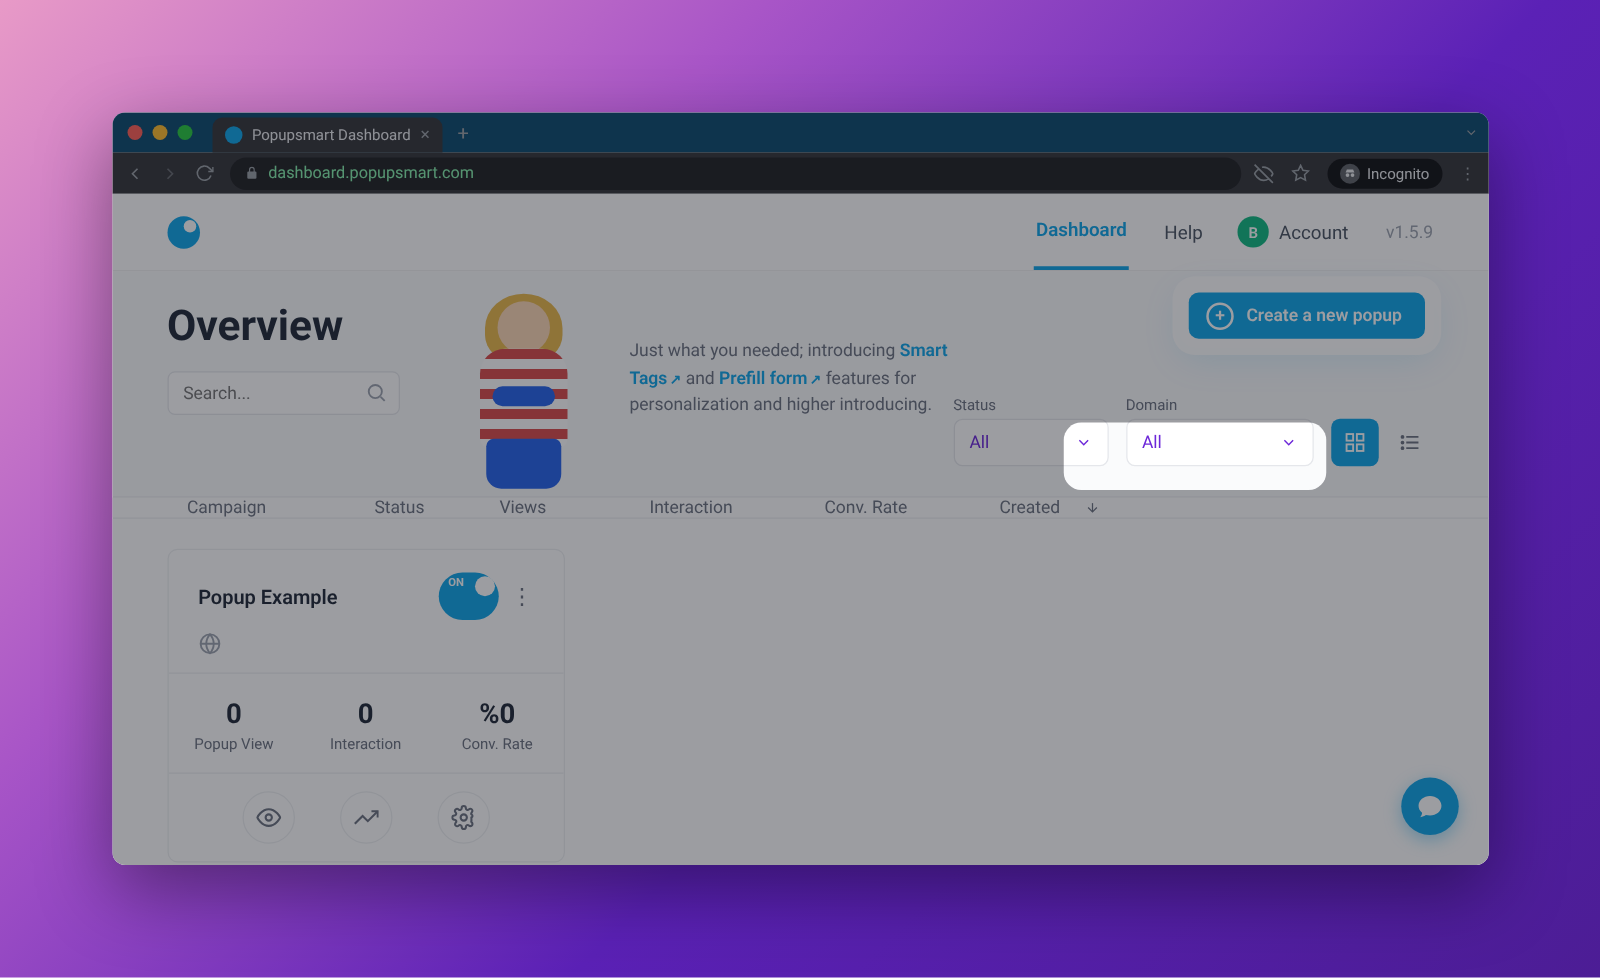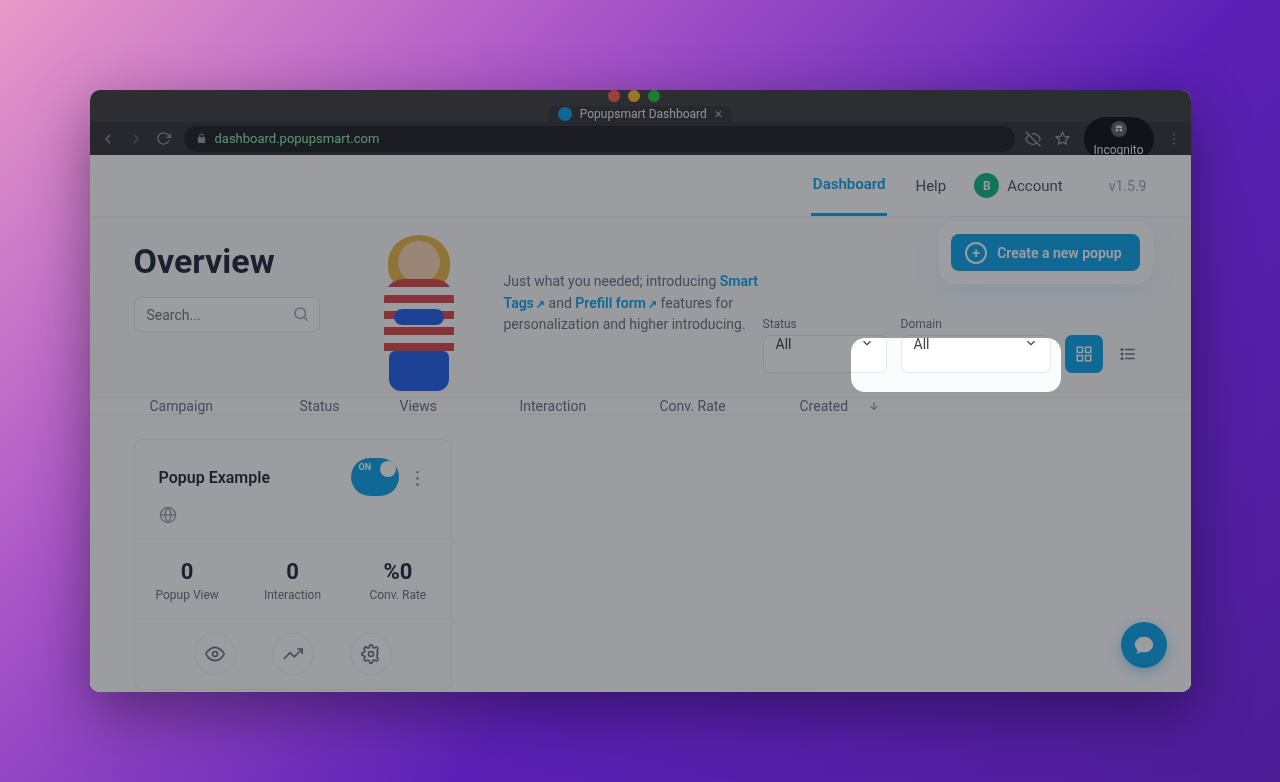--- a/index.html
+++ b/index.html
@@ -1,46 +1,46 @@
 <!DOCTYPE html>
 <html><head>
 <meta charset="utf-8">
 <style>
   * { margin: 0; padding: 0; box-sizing: border-box; font-family: -apple-system, BlinkMacSystemFont, "Segoe UI", Roboto, sans-serif; }
   body { width: 1280px; height: 782px; overflow: hidden; background: linear-gradient(135deg, #e89ac7 0%, #a855c7 30%, #5b21b6 60%, #4c1d95 100%); display:flex; align-items:center; justify-content:center; }
   .browser-window { width: 1101px; height: 602px; background: #fff; border-radius: 10px; overflow: hidden; display:flex; flex-direction:column; box-shadow: 0 20px 60px rgba(0,0,0,0.4); position:relative; }
   
-  .chrome-tabs { background: #404040; height: 32px; display:flex; align-items:center; padding: 0 8px; flex-direction: column; }
+  .chrome-tabs { background: #0c4a6e; height: 32px; display:flex; align-items:center; padding: 0 8px; }
   .traffic-lights { display:flex; gap:8px; margin-right: 16px; margin-left:4px;}
   .traffic-lights span { width:12px; height:12px; border-radius:50%; display:block; }
   .tl-red { background:#ff5f57; } .tl-yellow { background:#febc2e; } .tl-green { background:#28c840; }
   .tab { background:#35363a; height:28px; border-radius:8px 8px 0 0; display:flex; align-items:center; padding:0 10px; gap:8px; color:#e8eaed; font-size:12px; min-width:180px; margin-top:4px;}
   .tab-favicon { width:14px; height:14px; background:#0ea5e9; border-radius:50%; }
   .tab-close { color:#9aa0a6; font-size:14px; margin-left:auto; cursor:pointer; }
   .new-tab { color:#9aa0a6; margin-left:12px; font-size:16px; cursor:pointer;}
   .tabs-right { margin-left:auto; color:#9aa0a6; }
   
   .addr-bar { background:#35363a; height:33px; display:flex; align-items:center; padding:0 10px; gap:10px; }
   .nav-btn { color:#9aa0a6; width:18px; text-align:center; cursor:pointer;}
   .url-pill { background:#202124; border-radius:30px; flex:1; height:26px; display:flex; align-items:center; padding:0 12px; gap:8px; color:#86efac; font-size:13px; }
   .lock { color:#9aa0a6; font-size:11px;}
   .addr-right { display:flex; align-items:center; gap:14px; color:#9aa0a6; font-size:13px;}
-  .incog-badge { display:flex; align-items:center; gap:6px; background:#111214; padding:4px 10px; border-radius:30px; color:#e8eaed; font-size:12px;flex-direction:column;}
+  .incog-badge { display:flex; align-items:center; gap:6px; background:#111214; padding:4px 10px; border-radius:30px; color:#e8eaed; font-size:12px;}
   .incog-icon { width:16px; height:16px; border-radius:50%; background:#5f6368; display:flex; align-items:center; justify-content:center; font-size:10px;}
   
   .app { flex:1; background:#fff; overflow:hidden; display:flex; flex-direction:column; position:relative;}
-  .app-header { height:62px; border-bottom:1px solid #f1f1f1; display:flex; align-items:center; padding:0 44px 0 44px;flex-direction:column; }
+  .app-header { height:62px; border-bottom:1px solid #f1f1f1; display:flex; align-items:center; padding:0 44px 0 44px; }
   .logo-circle { width:26px; height:26px; background:#0ea5e9; border-radius:50%; position:relative;}
   .logo-circle::after{content:'';position:absolute;width:10px;height:10px;background:#fff;border-radius:50%;right:3px;top:3px;}
   .nav-links { margin-left:auto; display:flex; align-items:center; gap:26px; font-size:15px; color:#4b5563;}
   .nav-item { cursor:pointer; padding:20px 2px;}
   .nav-item.active { color:#0ea5e9; font-weight:600; border-bottom:3px solid #0ea5e9; }
   .acct { display:flex; align-items:center; gap:8px; cursor:pointer;}
   .avatar { width:25px; height:25px; background:#10b981; border-radius:50%; color:#fff; display:flex; align-items:center; justify-content:center; font-size:12px; font-weight:600;}
-  .version { color:#9ca3af; font-size:14px; margin-left:20px;}
+  .version { color:#9ca3af; font-size:14px; margin-left:4px;}
   
   .hero { padding:0 44px; height:181px; position:relative; background:#fafbfc; border-bottom:1px solid #eef0f2;}
   .hero-inner { display:flex; align-items:flex-start; gap:30px; padding-top:24px;}
   .hero-left { width:200px;}
   .hero-title { font-size:34px; font-weight:700; color:#1f2937; margin-bottom:16px;}
   .search-wrap { position:relative; width:186px;}
   .search-input { width:100%; height:35px; border:1px solid #e5e7eb; border-radius:6px; padding:0 36px 0 12px; font-size:14px; color:#6b7280; outline:none;}
   .search-icon { position:absolute; right:10px; top:8px; color:#9ca3af;}
   .character { width:110px; height:170px; margin-top:-10px; position:relative;}
   .char-head { width:42px; height:42px; background:#fcd7b6; border-radius:50%; position:absolute; top:10px; left:34px;}
@@ -49,21 +49,21 @@
   .char-arm { width:50px; height:16px; background:#2563eb; position:absolute; top:78px; left:30px; border-radius:10px;}
   .char-legs { width:60px; height:40px; background:#2563eb; position:absolute; top:120px; left:25px; border-radius:6px 6px 12px 12px;}
   .magic { max-width:290px; padding-top:30px;}
   .magic h3 { font-size:17px; font-weight:600; color:#1f2937; margin-bottom:6px;}
   .magic p { font-size:14px; color:#6b7280; line-height:1.55;}
   .magic a { color:#0ea5e9; font-weight:600; text-decoration:none;}
   .arrow-out { font-size:11px; margin-left:2px;}
   
   .filters { position:absolute; right:44px; bottom:24px; display:flex; align-items:flex-end; gap:14px;}
   .select-group { display:flex; flex-direction:column; gap:4px; font-size:12px; color:#6b7280;}
-  .select { height:38px; min-width:124px; border:1px solid #e5e7eb; background:#fff; border-radius:7px; display:flex; justify-content:space-between; padding:0 12px; font-size:14px; color:#404040; cursor:pointer;}
+  .select { height:38px; min-width:124px; border:1px solid #e5e7eb; background:#fff; border-radius:7px; display:flex; align-items:center; justify-content:space-between; padding:0 12px; font-size:14px; color:#6d28d9; cursor:pointer;}
   .select.wide { min-width:150px;}
   .view-toggle { display:flex; gap:6px;}
   .view-btn { width:38px; height:38px; border-radius:7px; display:flex; align-items:center; justify-content:center; cursor:pointer; color:#6b7280;}
   .view-btn.active { background:#0ea5e9; color:#fff;}
   
   .create-wrap { position:absolute; top:10px; right:44px; background:#fff; padding:7px; border-radius:12px; box-shadow:0 0 0 6px rgba(255,255,255,0.95), 0 8px 30px rgba(14,165,233,0.15);}
   .create-btn { background:#0ea5e9; color:#fff; border:none; height:37px; padding:0 18px 0 14px; border-radius:8px; font-size:14px; font-weight:600; display:flex; align-items:center; gap:10px; cursor:pointer;}
   .plus-circle { width:22px; height:22px; border:2px solid #fff; border-radius:50%; display:flex; align-items:center; justify-content:center; font-size:14px; line-height:1;}
   
   .table-head { height:50px; border-bottom:1px solid #eef0f2; display:flex; align-items:center; padding:0 60px; font-size:14px; color:#6b7280;}

